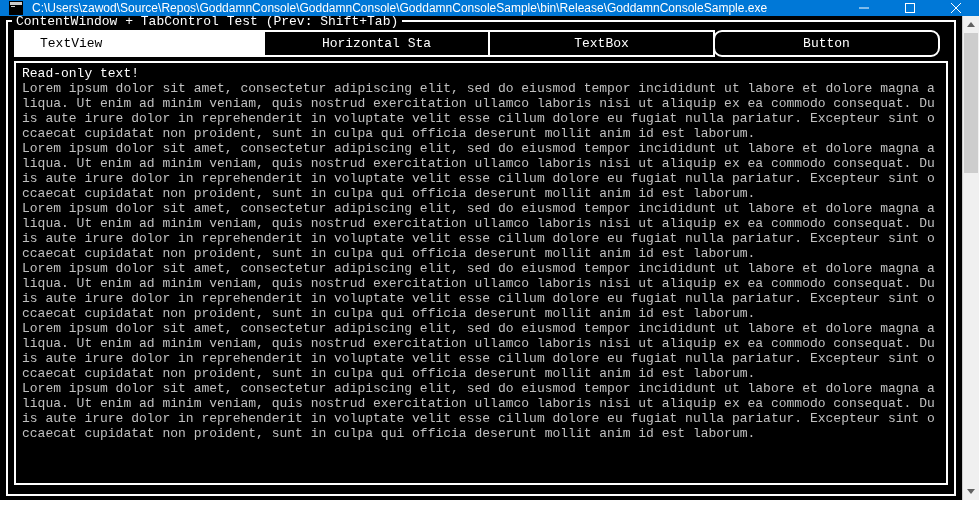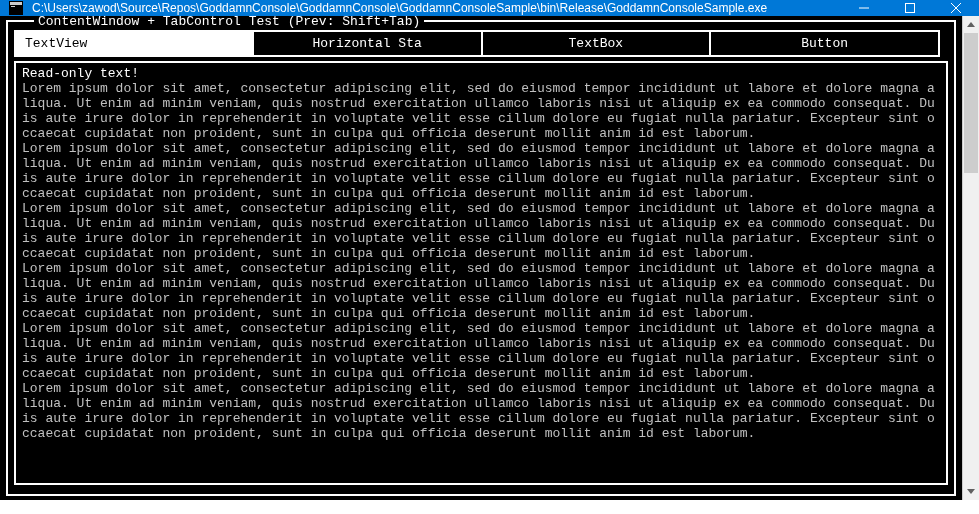--- a/index.html
+++ b/index.html
@@ -65,21 +65,21 @@
 
   .frame {
     border: 2px double #fff;
     position: relative;
     padding: 8px 6px 2px 6px;
     height: 100%;
   }
   .frame-title {
     position: absolute;
     top: -8px;
-    left: 26px;
+    left: 4px;
     background: #000;
     padding: 0 4px;
     color: #fff;
     white-space: nowrap;
   }
 
   .tabbar {
     display: flex;
     gap: 0;
     margin-bottom: 4px;
@@ -87,26 +87,26 @@
   .tab {
     flex: 1;
     border: 2px double #fff;
     text-align: center;
     padding: 4px 0;
     color: #fff;
     white-space: nowrap;
     overflow: hidden;
     margin-right: -2px;
   }
-  .tab:last-child { margin-right: 8px; }
+  .tab:last-child { margin-right: 8px; border-radius: 9px; }
   .tab.active {
     background: #fff;
     color: #000;
     text-align: left;
-    padding-left: 9px;
+    padding-left: 24px;
   }
 
   .content-frame {
     border: 2px double #fff;
     padding: 3px 6px;
     height: calc(100% - 38px);
     overflow: hidden;
   }
   .body-text {
     color: #c0c0c0;

